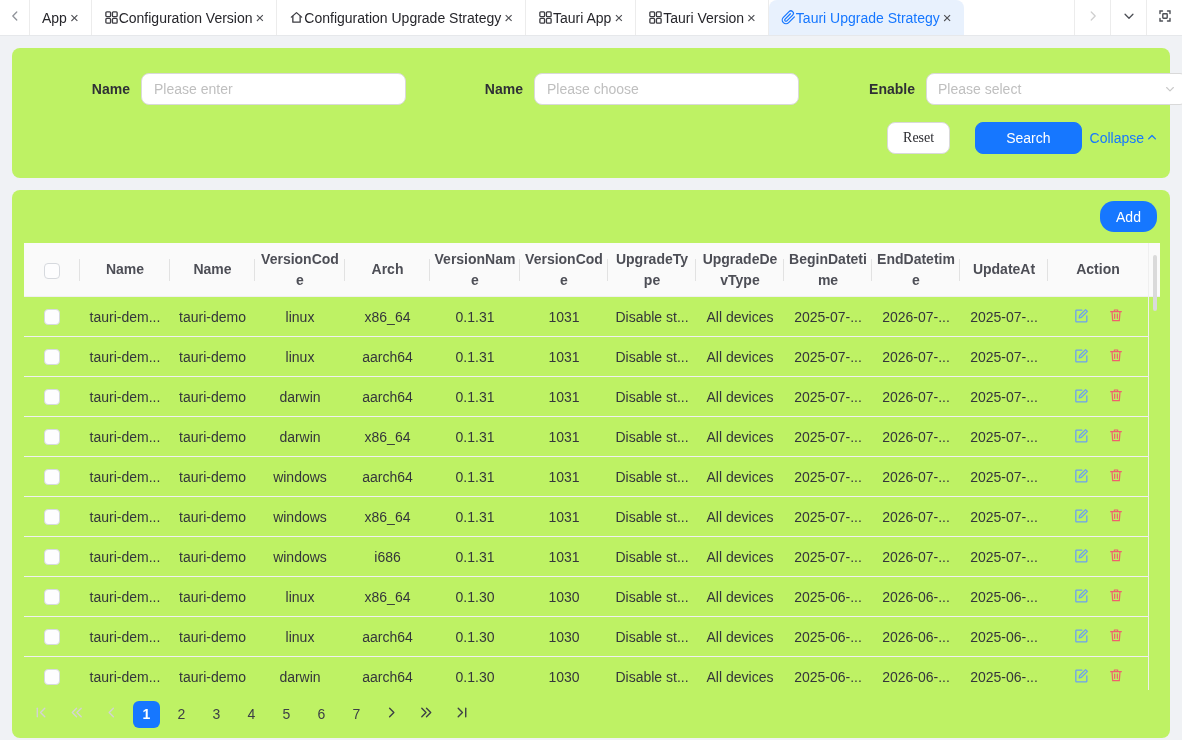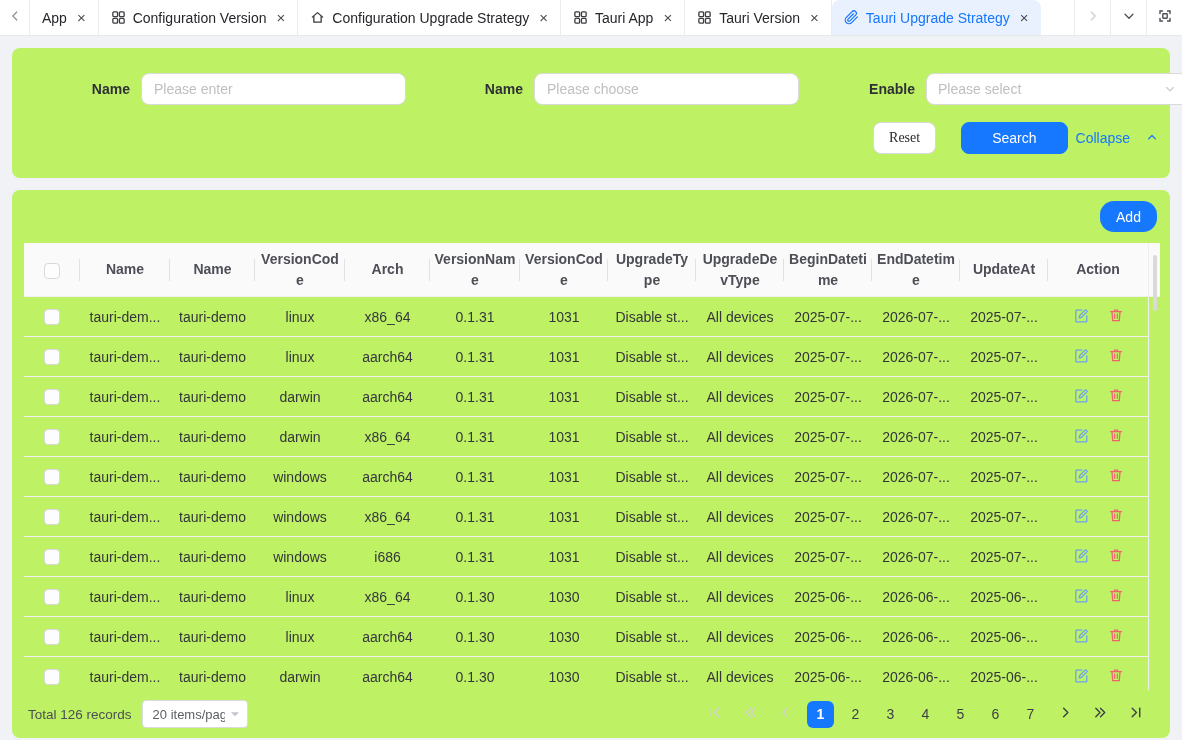--- a/index.html
+++ b/index.html
@@ -9,21 +9,21 @@
     font-size:14px;
     background:var(--page-bg,#f0f2f5);
     color:#2b2b30;
   }
   .app { width:1182px; height:740px; display:flex; flex-direction:column; }
 
   
   .tabbar { height:36px; background:#fff; display:flex; align-items:stretch; border-bottom:1px solid #e6e8eb; flex:none; }
   .back-btn { width:30px; display:flex; align-items:center; justify-content:center; color:#8f9399; border-right:1px solid #ececec; cursor:pointer; }
   .tabs { display:flex; align-items:stretch; }
-  .tab { display:flex; align-items:center; gap:7px; padding:0 12px; border-right:1px solid #ececec; color:#26262b; cursor:pointer; white-space:nowrap; }
+  .tab { display:flex; align-items:center; padding:0 12px; border-right:1px solid #ececec; color:#26262b; cursor:pointer; white-space:nowrap; }
   .tab .ticon { display:flex; align-items:center; color:#3c3c42; }
   .tab .close { font-size:15px; line-height:1; color:#4c4d52; margin-left:3px; cursor:pointer; }
   .tab.active { background:var(--active-tab-bg,#e8f1fd); color:var(--primary,#1677ff); border-radius:8px 8px 0 0; border-right:none; }
   .tab.active .ticon { color:var(--primary,#1677ff); }
   .tabbar-right { margin-left:auto; display:flex; align-items:stretch; }
   .tbtn { width:36px; display:flex; align-items:center; justify-content:center; border-left:1px solid #ececec; color:#4c4f55; cursor:pointer; }
   .tbtn.disabled { color:#cfcfcf; cursor:default; }
 
   
   .card { background:#bef264; border-radius:8px; margin:12px 12px 0 12px; }
@@ -35,21 +35,21 @@
   .f2 { margin-left:72px; } .f2 label { width:45px; }
   .f3 { margin-left:68px; } .f3 label { width:48px; }
   .text-input { width:265px; height:32px; border:1px solid #d9d9d9; border-radius:8px; padding:0 12px; font:inherit; color:#2b2b30; outline:none; background:#fff; }
   .text-input::placeholder { color:#bfbfbf; }
   .select-box { width:262px; height:32px; border:1px solid #d9d9d9; border-radius:8px; padding:0 11px; display:flex; align-items:center; justify-content:space-between; color:#bfbfbf; cursor:pointer; background:#fff; }
   .select-box .schev { color:#c9c9c9; display:flex; }
   .filter-actions { position:absolute; right:12px; top:74px; display:flex; align-items:center; }
   .btn { height:32px; border-radius:8px; font:inherit; cursor:pointer; display:inline-flex; align-items:center; justify-content:center; }
   .btn-reset { padding:0 15px; background:#fff; border:1px solid #d9d9d9; color:#2b2b30;font-family:Liberation Serif, serif; }
   .btn-search { padding:0 30px; background:var(--primary,#1677ff); border:1px solid var(--primary,#1677ff); color:#fff; margin-left:25px; }
-  .collapse-link { margin-left:8px; color:var(--primary,#1677ff); display:flex; align-items:center; gap:16px; cursor:pointer; background:none; border:none; font:inherit; }
+  .collapse-link { margin-left:8px; color:var(--primary,#1677ff); display:flex; align-items:center; gap:2px; cursor:pointer; background:none; border:none; font:inherit; }
 
   
   .table-card { height:548px; display:flex; flex-direction:column; overflow:hidden; flex:none; }
   .toolbar { height:53px; display:flex; align-items:center; justify-content:flex-end; padding-right:13px; flex:none; }
   .btn-add { width:57px; height:31px; border-radius:14px; background:var(--primary,#1677ff); border:none; color:#fff; font:inherit; cursor:pointer; }
   .table-zone { position:relative; margin:0 10px 0 12px; height:447px; overflow:hidden; flex:none; }
   table { width:1136px; border-collapse:separate; border-spacing:0; table-layout:fixed; }
   thead th { height:54px; background:var(--header-bg,#fafafa); font-weight:700; font-size:14px; color:#4d4e56; text-align:center; vertical-align:middle; line-height:1.45; padding:0 4px; border-bottom:1px solid #f0f0f0; position:relative; word-break:break-all; }
   thead th.sep::after { content:""; position:absolute; right:0; top:50%; transform:translateY(-50%); width:1px; height:22px; background:#e2e2e2; }
   thead th.gutter, tbody td.gutter { border-left:1px solid #efefef; padding:0; }
@@ -487,31 +487,20 @@
                       <path d="M4 7h16M9.5 7V4.5h5V7M6 7l1 13.5h10L18 7M10 10.5v6.5M14 10.5v6.5"></path>
                     </svg></span>
                 </button></td>
               <td class="gutter"></td>
             </tr>
           </tbody>
       </table>
       <div class="scroll-thumb"></div>
     </div>
     <footer class="pager-bar">
-      <div class="pager-left">
-        <span class="total-text">Total 126 records</span>
-        <div class="psize">
-          <span class="pstext">20 items/pag</span>
-          <span class="caret">
-              <svg width="10" height="10" viewBox="0 0 10 10" fill="#c0c4cc">
-                <path d="M1 3.2l4 4 4-4z"></path>
-              </svg>
-            </span>
-        </div>
-      </div>
       <div class="pager" id="pager">
           <button class="pg disabled">
             <span><svg width="15" height="15" viewBox="0 0 16 16" fill="none" stroke="currentColor" stroke-width="1.5" stroke-linecap="round" stroke-linejoin="round">
                 <line x1="3.5" y1="3.5" x2="3.5" y2="12.5"></line>
                 <polyline points="11.5 3.5 7 8 11.5 12.5"></polyline>
               </svg></span>
           </button>
           <button class="pg disabled">
             <span><svg width="15" height="15" viewBox="0 0 16 16" fill="none" stroke="currentColor" stroke-width="1.5" stroke-linecap="round" stroke-linejoin="round">
                 <polyline points="8 3.5 3.5 8 8 12.5"></polyline>

